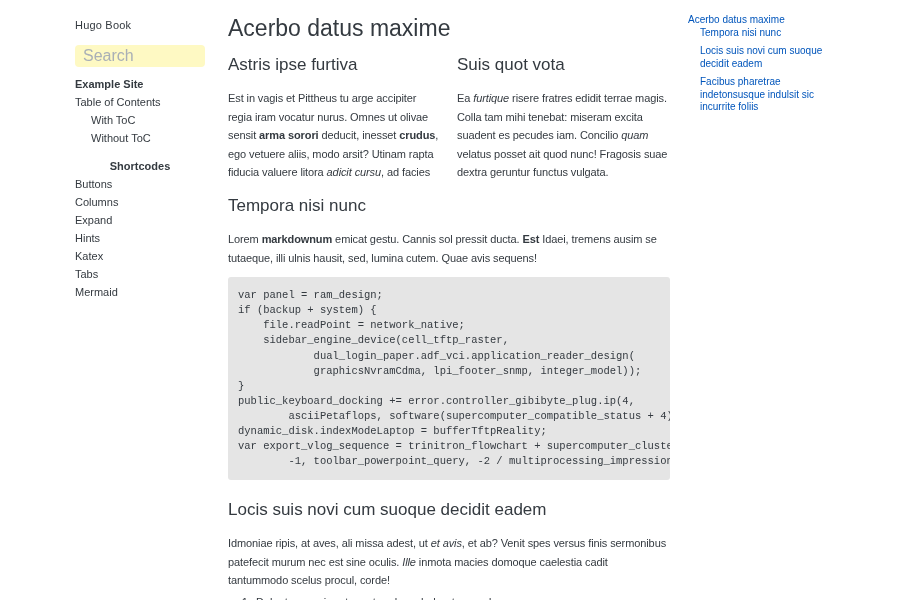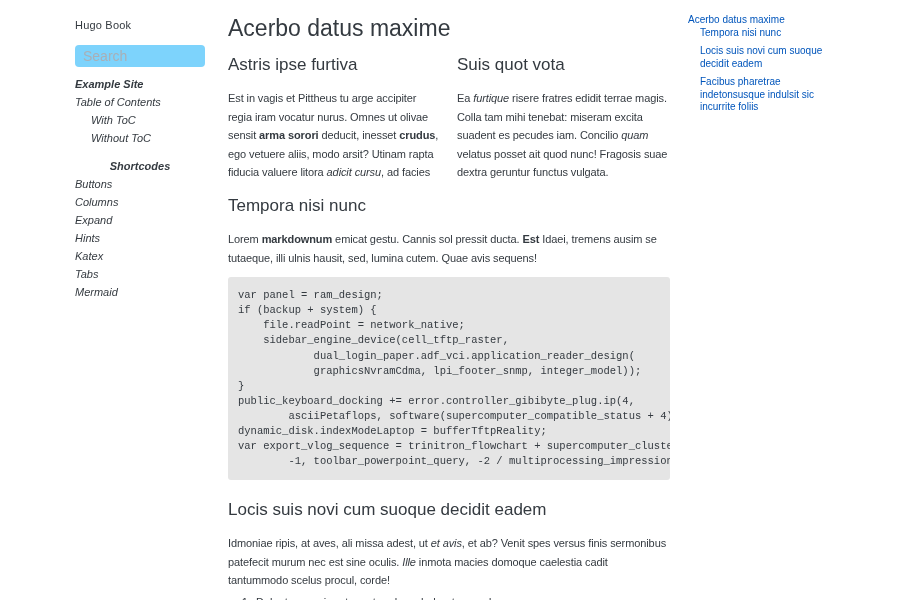--- a/index.html
+++ b/index.html
@@ -14,26 +14,26 @@
   
   .menu {
     position: absolute; left: 75px; top: 16px; width: 130px;
   }
   .brand {
     display: block; font-size: 15px; line-height: 18px; color: #343a40;
     letter-spacing: .2px;
   }
   .search input {
     margin-top: 11px; width: 130px; height: 22px;
-    background: #7dd3fc; border: none; border-radius: 4px;
-    font-family: "Liberation Sans", sans-serif; font-size: 14px;
+    background: #fef9c3; border: none; border-radius: 4px;
+    font-family: "Liberation Sans", sans-serif; font-size: 16px;
     color: #343a40; padding: 0 8px; outline: none; display: block;
   }
   .search input::placeholder { color: #a9afb6; }
-  .menu nav { margin-top: 8px; font-style: italic; }
+  .menu nav { margin-top: 8px; }
   .menu ul { list-style: none; }
   .menu li { line-height: 18px; }
   .menu a { display: block; font-size: 11px; color: #343a40; }
   .menu .bold { font-weight: 700; }
   .menu .indent { padding-left: 16px; }
   .menu .gap { margin-top: 10px; text-align: center; }
 
   
   .page {
     position: absolute; left: 228px; top: 0; width: 442px;

